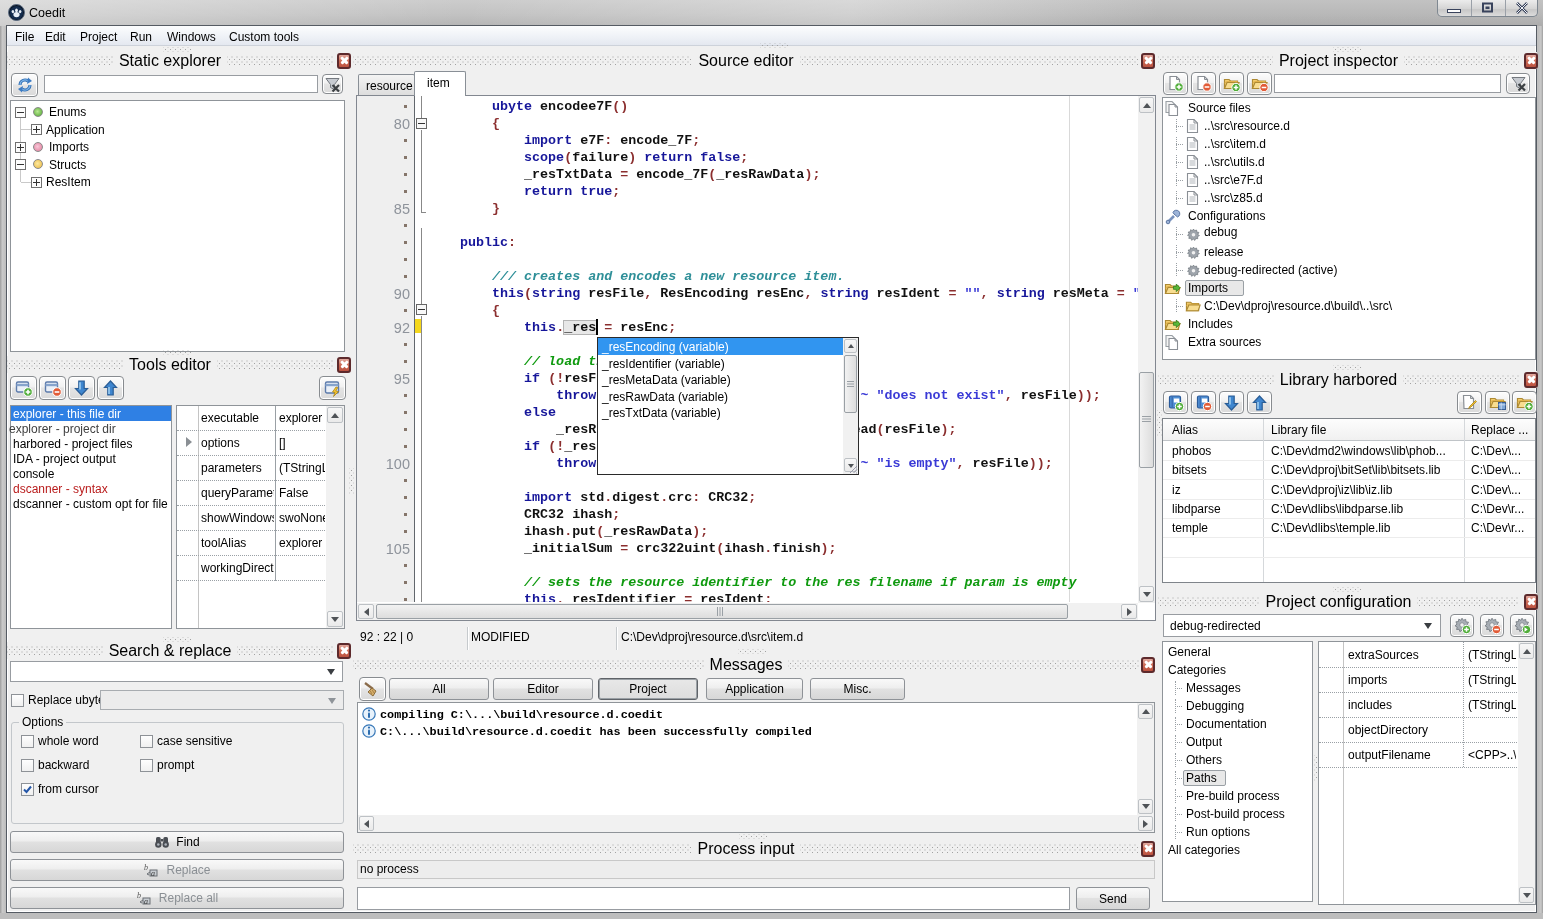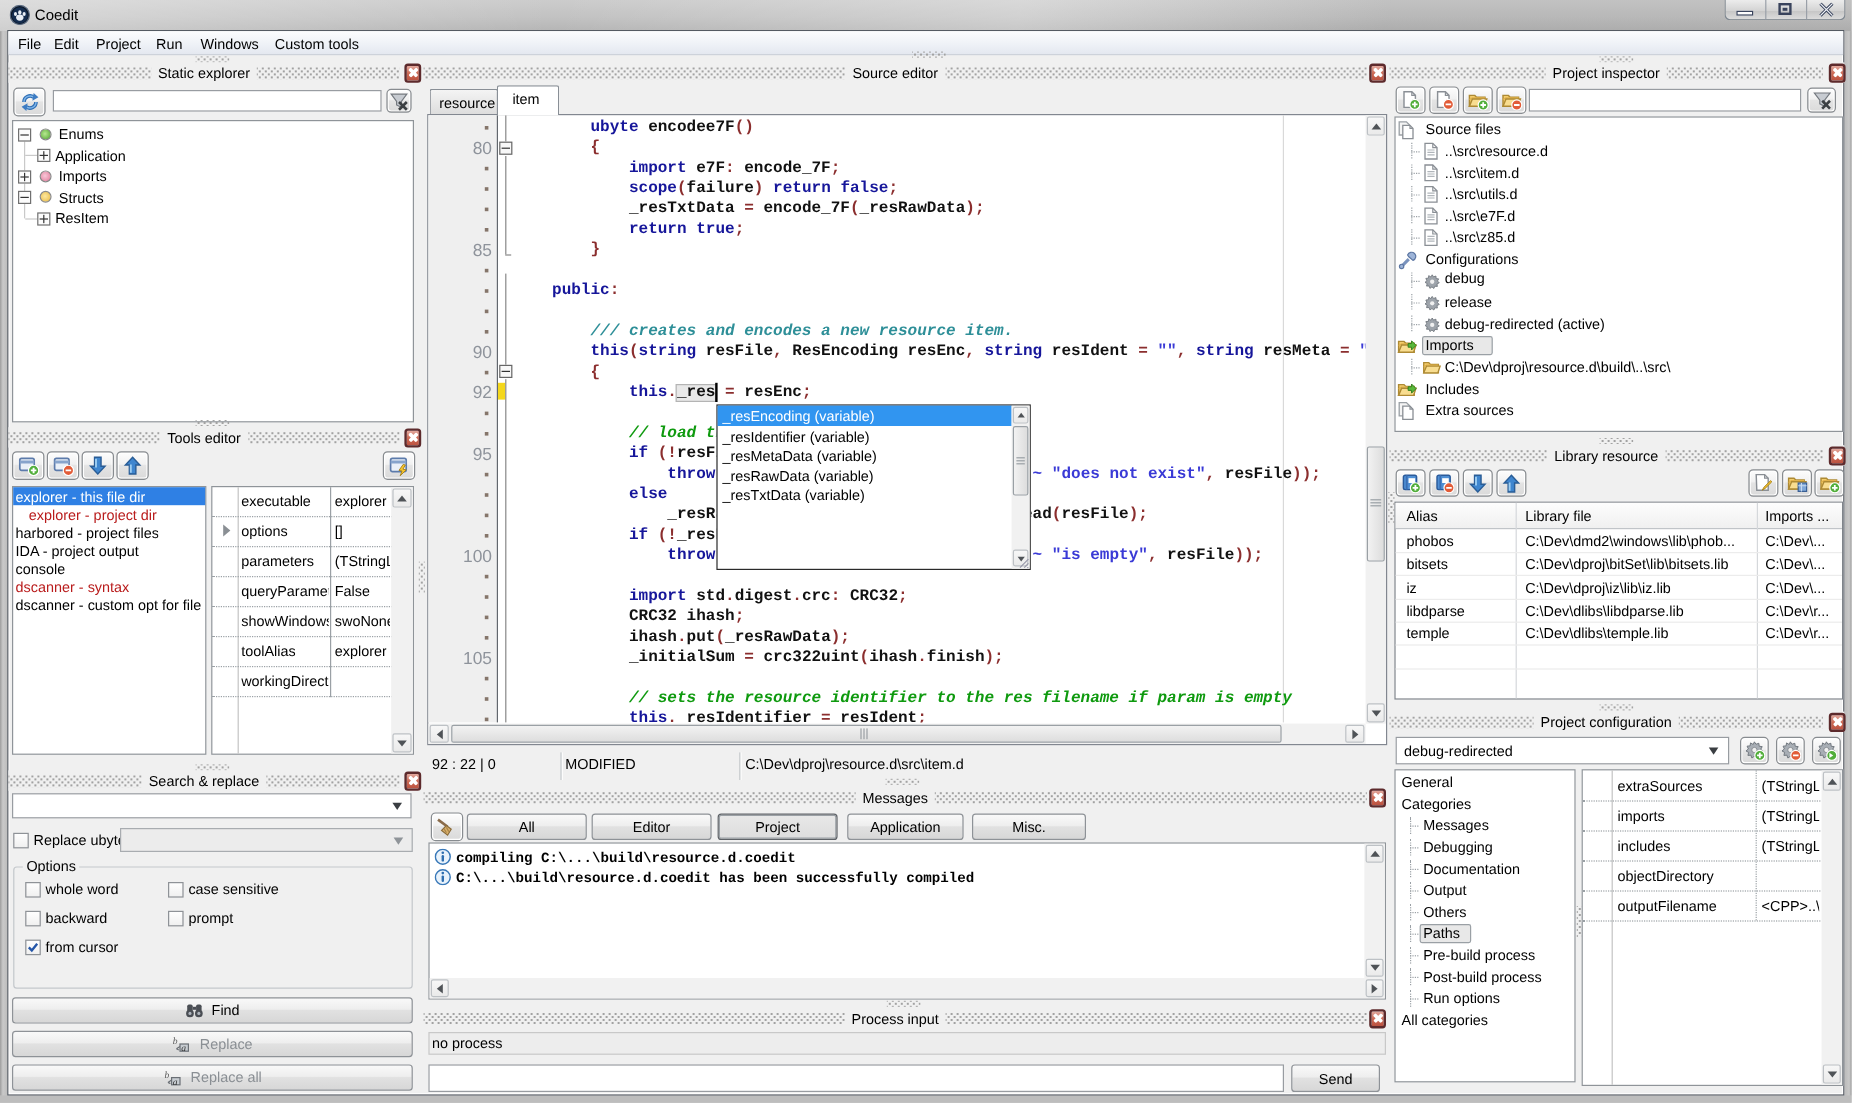--- a/index.html
+++ b/index.html
@@ -1,19 +1,19 @@
 <!DOCTYPE html>
 <html><head><meta charset="utf-8"><style>
 *{margin:0;padding:0;box-sizing:border-box}
 html,body{width:1543px;height:919px;overflow:hidden}
 body{position:relative;font-family:"Liberation Sans",sans-serif;font-size:12px;background:#bfbfbf;color:#000}
 .a{position:absolute}
 .hdr{position:absolute;height:17px;background:#f0f0f0;display:flex;align-items:center}
 .hdr .d{flex:1;height:10px;background-image:radial-gradient(circle,#a2a2a2 .85px,rgba(0,0,0,0) 1px),radial-gradient(circle,#a2a2a2 .85px,rgba(0,0,0,0) 1px);background-size:5px 5px;background-position:0 1px,2.5px 3.5px}
-.hdr .t{padding:0 6px;font-size:12px;white-space:nowrap}
+.hdr .t{padding:0 6px;font-size:16px;white-space:nowrap}
 .cx{position:absolute;width:14px;height:16px;border:2px solid #5d2a2c;border-radius:3px;background:linear-gradient(#e2a99f,#cd6a55 50%,#bc5240);z-index:5}
 .cx::before,.cx::after{content:'';position:absolute;left:0.5px;top:4px;width:9px;height:2.6px;background:#fff;border-radius:1px;transform:rotate(45deg)}
 .cx::after{transform:rotate(-45deg)}
 .tb{position:absolute;width:26px;height:23px;border:1px solid #888c90;border-radius:4px;background:linear-gradient(#fdfdfd,#f1f1f1 45%,#e4e4e4 50%,#dadada);display:flex;align-items:center;justify-content:center;box-shadow:inset 0 0 0 1px #fff}
 .btn{position:absolute;border:1px solid #8e9297;border-radius:3px;background:linear-gradient(#f9f9f9,#eee 45%,#e1e1e1 50%,#d7d7d7);display:flex;align-items:center;justify-content:center;font-size:12px;white-space:nowrap}
 .ed{position:absolute;background:#fff;border:1px solid #989ca1}
 .box{position:absolute;background:#fff;border:1px solid #8f9499}
 .cb{position:absolute;width:13px;height:13px;background:linear-gradient(#fefefe,#f0f0f0);border:1px solid #8e9297}
 .lbl{position:absolute;white-space:nowrap;font-size:12px}
 .gd{position:absolute;background-image:radial-gradient(circle,#a2a2a2 .85px,rgba(0,0,0,0) 1px),radial-gradient(circle,#a2a2a2 .85px,rgba(0,0,0,0) 1px);background-size:5px 5px;background-position:0 0,2.5px 2.5px}
@@ -157,21 +157,21 @@
 <div class="tb" style="left:319px;top:376px;width:27px;height:24px">
     <svg width="18" height="17" viewBox="0 0 18 17">
 <rect x="1.5" y="2" width="13" height="11" rx="1.5" fill="#eaf0f8" stroke="#5c7bab" stroke-width="1.4"></rect>
 <path d="M1.5 5 h13" stroke="#87a4cc" stroke-width="2.4"></path>
 <path d="M12 7 L8.5 12 L11 12.5 L9.5 16.5 L14.5 11.5 L11.8 11 L13.8 7.5 Z" fill="#f6c62f" stroke="#a8831c" stroke-width=".8"></path>
 </svg>
   </div>
 <div class="box" style="left:10px;top:405px;width:162px;height:224px"></div>
 <div class="a" style="left:11px;top:406px;width:160px;height:15px;background:#2f80e4"></div>
 <div class="lbl" style="left:13px;top:407px;color:#fff;max-width:158px;overflow:hidden">explorer - this file dir</div>
-<div class="lbl" style="left:24px;top:422px;color:#b91c1c;max-width:158px;overflow:hidden">explorer - project dir</div>
+<div class="lbl" style="left:9px;top:422px;color:#404040;max-width:158px;overflow:hidden">explorer - project dir</div>
 <div class="lbl" style="left:13px;top:437px;color:#000;max-width:158px;overflow:hidden">harbored - project files</div>
 <div class="lbl" style="left:13px;top:452px;color:#000;max-width:158px;overflow:hidden">IDA - project output</div>
 <div class="lbl" style="left:13px;top:467px;color:#000;max-width:158px;overflow:hidden">console</div>
 <div class="lbl" style="left:13px;top:482px;color:#b91c1c;max-width:158px;overflow:hidden">dscanner - syntax</div>
 <div class="lbl" style="left:13px;top:497px;color:#000;max-width:158px;overflow:hidden">dscanner - custom opt for file</div>
 <div class="box" style="left:176px;top:405px;width:169px;height:224px"></div>
 <div class="a" style="left:198px;top:406px;width:1px;height:222px;background:#c4c4c4"></div>
 <div class="a" style="left:275px;top:406px;width:1px;height:175px;background:#9aa0a5"></div>
 <div class="a" style="left:177px;top:430px;width:150px;height:1px;border-top:1px dotted #9aa0a5"></div>
 <div class="lbl" style="left:201px;top:411px;max-width:73px;overflow:hidden">executable</div>
@@ -627,21 +627,21 @@
     <svg width="18" height="17" viewBox="0 0 18 17">
       <path d="M2 1.5 L8 1.5 L10.5 4 L10.5 12.5 L2 12.5 Z" fill="#f4f4f4" stroke="#9aa0a5" stroke-width="1.1"></path>
       <path d="M5 4.5 L11 4.5 L13.5 7 L13.5 15.5 L5 15.5 Z" fill="#fff" stroke="#8a8f95" stroke-width="1.1"></path>
       <path d="M11 4.5 L11 7 L13.5 7" fill="none" stroke="#8a8f95" stroke-width="1"></path>
     </svg>
   </div>
 <div class="ti" style="left:1188px;top:335px">Extra sources</div>
 <div class="gd" style="left:1333px;top:365px;width:28px;height:5px"></div>
 <div class="hdr" style="left:1158px;top:371px;width:379px">
     <div class="d"></div>
-    <div class="t">Library resource</div>
+    <div class="t">Library harbored</div>
     <div class="d" style="margin-right:18px"></div>
   </div>
 <div class="cx" style="left:1524px;top:372px"></div>
 <div class="tb" style="left:1163px;top:391px;width:25px;height:23px">
     <svg width="17" height="17" viewBox="0 0 17 17">
       <rect x="2.5" y="2" width="11" height="12" rx="1.5" fill="#4f8fd4" stroke="#2a5a9a" stroke-width="1.2"></rect>
       <rect x="4.5" y="2" width="1.5" height="12" fill="#3b6fb4"></rect>
       <rect x="6.8" y="4.5" width="5.5" height="4" fill="#fff"></rect>
       <circle cx="12.5" cy="12.5" r="4.2" fill="#51ae3a" stroke="#fff" stroke-width="1"></circle>
       <path d="M12.5 10.2 v4.6 M10.2 12.5 h4.6" stroke="#fff" stroke-width="1.5"></path>
@@ -692,21 +692,21 @@
       <circle cx="13" cy="12.5" r="4.2" fill="#51ae3a" stroke="#fff" stroke-width="1"></circle>
       <path d="M13 10.2 v4.6 M10.7 12.5 h4.6" stroke="#fff" stroke-width="1.5"></path>
     </svg>
   </div>
 <div class="a" style="left:1162px;top:418px;width:374px;height:165px;background:#fff;border:1px solid #7f848a"></div>
 <div class="a" style="left:1163px;top:419px;width:372px;height:22px;background:linear-gradient(#fdfdfd,#f0f0f0);border-bottom:1px solid #c0c4c8"></div>
 <div class="a" style="left:1263px;top:419px;width:1px;height:163px;background:#d5d8db"></div>
 <div class="a" style="left:1464px;top:419px;width:1px;height:163px;background:#d5d8db"></div>
 <div class="ti" style="left:1172px;top:423px">Alias</div>
 <div class="ti" style="left:1271px;top:423px">Library file</div>
-<div class="ti" style="left:1471px;top:423px">Imports ...</div>
+<div class="ti" style="left:1471px;top:423px">Replace ...</div>
 <div class="a" style="left:1163px;top:460px;width:372px;height:1px;background:#ececec"></div>
 <div class="ti" style="left:1172px;top:444px">phobos</div>
 <div class="ti" style="left:1271px;top:444px;max-width:190px;overflow:hidden">C:\Dev\dmd2\windows\lib\phob...</div>
 <div class="ti" style="left:1471px;top:444px">C:\Dev\...</div>
 <div class="a" style="left:1163px;top:479px;width:372px;height:1px;background:#ececec"></div>
 <div class="ti" style="left:1172px;top:463px">bitsets</div>
 <div class="ti" style="left:1271px;top:463px;max-width:190px;overflow:hidden">C:\Dev\dproj\bitSet\lib\bitsets.lib</div>
 <div class="ti" style="left:1471px;top:463px">C:\Dev\...</div>
 <div class="a" style="left:1163px;top:499px;width:372px;height:1px;background:#ececec"></div>
 <div class="ti" style="left:1172px;top:483px">iz</div>

